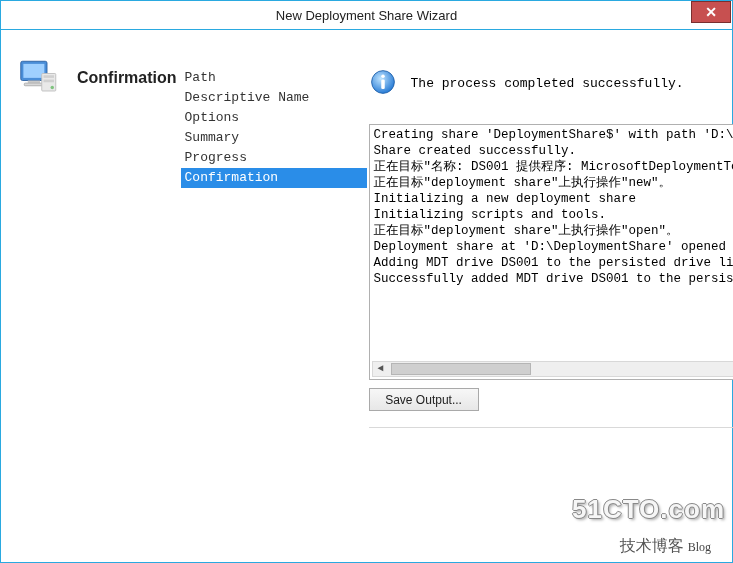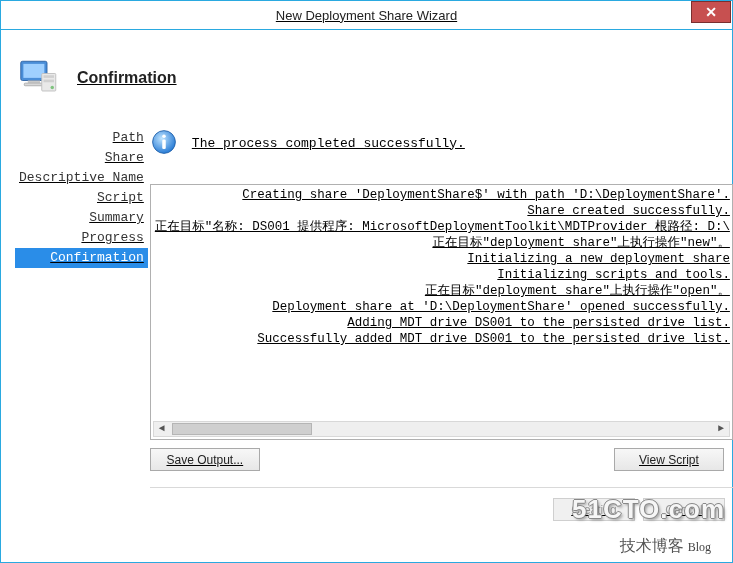--- a/index.html
+++ b/index.html
@@ -5,36 +5,36 @@
   * { box-sizing: border-box; }
   body {
     margin: 0; padding: 0;
     font-family: "Segoe UI", Tahoma, sans-serif;
     font-size: 12px;
     background: #ffffff;
     width: 733px; height: 563px;
     position: relative;
     overflow: hidden;
   }
-  .window { border: 1px solid #2aa9e0; width: 733px; height: 563px; display: flex; flex-direction: column; text-decoration: underline; }
+  .window { border: 1px solid #2aa9e0; width: 733px; height: 563px; display: flex; flex-direction: column; }
   .titlebar {
     height: 29px; background: #ffffff; border-bottom: 1px solid #2aa9e0;
     display: flex; align-items: center; position: relative;
   }
   .titlebar-title {
     flex: 1; text-align: center; font-size: 13px; color: #222;
   }
   .close-btn {
     width: 40px; height: 22px; background: #c75050; color: #fff;
     display: flex; align-items: center; justify-content: center;
     font-size: 14px; font-weight: bold;
     position: absolute; right: 1px; top: 0;
     border: 1px solid #7a2f2f;
   }
-  .body-area { flex: 1; background: #ffffff; display: flex; flex-direction: column; padding: 18px 10px 8px 10px; text-align: right; }
+  .body-area { flex: 1; background: #ffffff; display: flex; flex-direction: row; padding: 18px 10px 8px 10px; }
   .header-row { display: flex; align-items: center; gap: 16px; padding-left: 8px; height: 60px; }
   .header-row svg { width: 42px; height: 40px; }
   .header-title { font-size: 16px; font-weight: bold; color: #222; }
   .content-row { display: flex; flex: 1; margin-top: 18px; }
   .nav {
     width: 190px; padding: 2px 0 0 4px;
     font-family: "Courier New", monospace; font-size: 13px; color: #333;
   }
   .nav-item { padding: 1px 4px; line-height: 18px; white-space: nowrap; }
   .nav-item.selected { background: #2a8de8; color: #fff; }
@@ -121,23 +121,22 @@
           <circle cx="38" cy="34" r="2" fill="#7fc37f"></circle>
         </svg>
       </span>
       <div class="header-title">Confirmation</div>
     </div>
 
     <div class="content-row">
 
       <div class="nav">
         <div class="nav-item">Path</div>
-        <div class="nav-item">Share</div>
         <div class="nav-item">Descriptive Name</div>
-        <div class="nav-item">Script</div>
+        <div class="nav-item">Options</div>
         <div class="nav-item">Summary</div>
         <div class="nav-item">Progress</div>
         <div class="nav-item selected">Confirmation</div>
       </div>
 
       <div class="main">
 
         <div class="status-row">
           <span>
             <svg viewBox="0 0 32 32">

